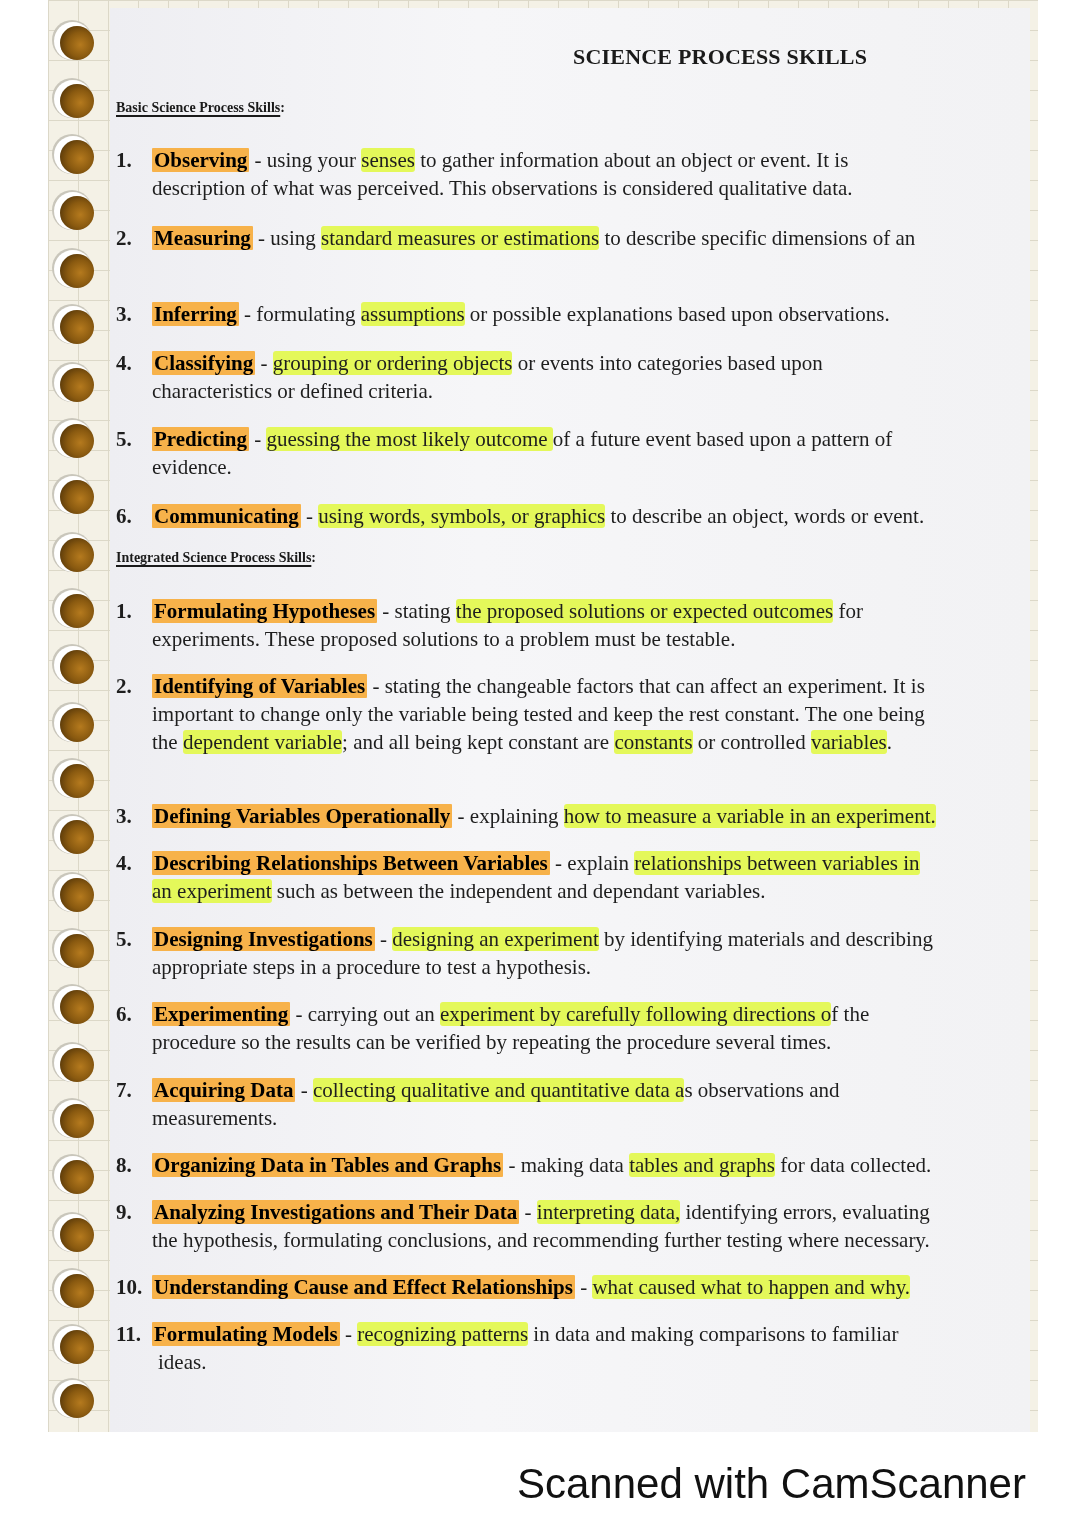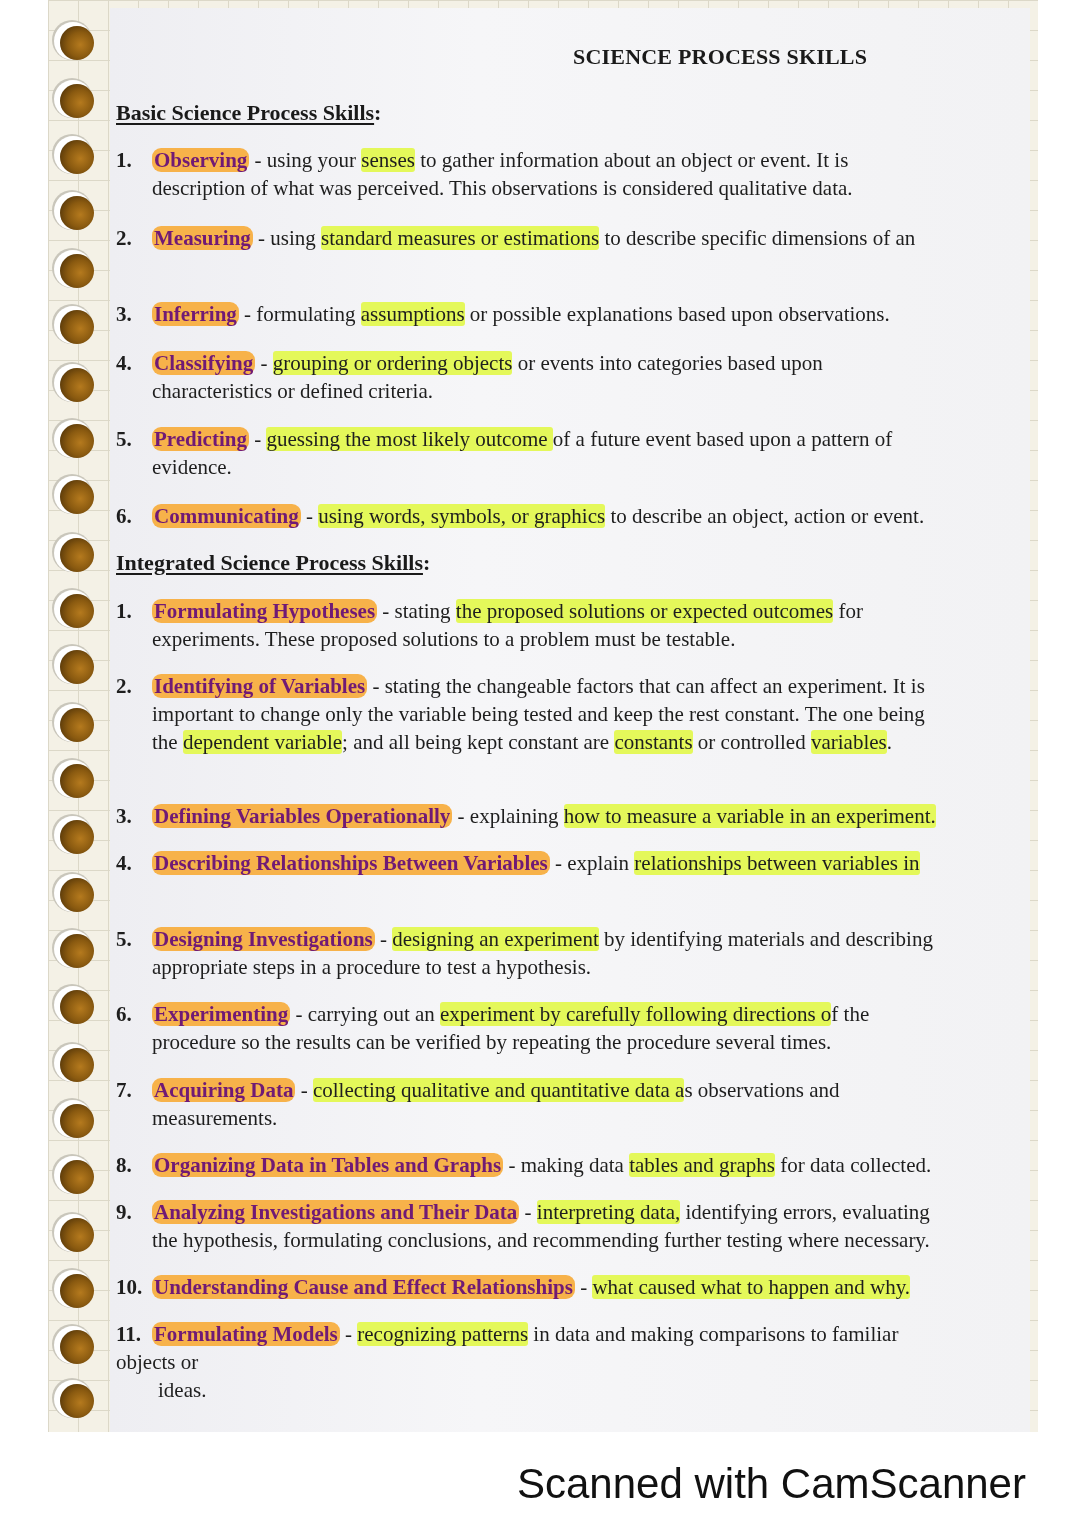--- a/index.html
+++ b/index.html
@@ -7,26 +7,26 @@
   .notebook{position:absolute;left:48px;top:0;width:990px;height:1432px;background:#f4f1e6;
     background-image:linear-gradient(#dcd8c8 1px,transparent 1px),linear-gradient(90deg,#dcd8c8 1px,transparent 1px);
     background-size:30px 30px;}
   .holes{position:absolute;left:50px;top:18px;width:60px;height:1400px;}
   .hole{position:absolute;left:10px;width:34px;height:34px;border-radius:50%;
     background:radial-gradient(circle at 60% 55%,#b57a1e 0%,#8a5a10 45%,#3a2406 100%);
     box-shadow:-4px -2px 0 2px #ffffff, -5px -3px 0 3px #c9c6bb;}
   .sheet{position:absolute;left:110px;top:8px;width:920px;height:1424px;background:#f3f3f5;
     background:linear-gradient(90deg,#eeeef2,#f6f6f8 40%,#f2f2f4);}
   .title{position:absolute;left:573px;top:44px;font-size:22px;font-weight:bold;color:#1a1a1a;letter-spacing:0.2px;}
-  .section{position:absolute;left:116px;font-size:22px;font-weight:bold;color:#1a1a1a;}
+  .section{position:absolute;left:116px;font-size:14px;font-weight:bold;color:#1a1a1a;}
   .section span.u{text-decoration:underline;text-decoration-thickness:2px;text-underline-offset:3px;}
   .item{position:absolute;left:116px;width:910px;font-size:21px;line-height:28px;color:#1e1e1e;}
   .item .num{display:inline-block;width:36px;font-weight:bold;}
   .item .rest{padding-left:36px;display:block;}
-  .term{font-weight:bold;background:#f7b24a;color:#701a75;padding:0 2px;border-radius:9px;}
+  .term{font-weight:bold;background:#f7b24a;color:#000000;padding:0 2px;border-radius:1px;}
   .hl{background:#e4f85a;border-radius:3px;}
   .ul{text-underline-offset:3px;}
   .watermark{position:absolute;left:517px;top:1460px;font-family:"Liberation Sans","DejaVu Sans",sans-serif;font-size:42px;color:#111;text-align:right;}
 </style>
 </head>
 <body>
 
 <div class="notebook"></div>
 
 <div class="holes">
@@ -80,21 +80,21 @@
   <span class="num">4.</span><span class="term">Classifying</span><span> - </span><span class="hl">grouping or ordering objects</span><span> or events into categories based upon</span>
   <span class="rest">characteristics or defined criteria.</span>
 </div>
 
 <div class="item" style="top:425px">
   <span class="num">5.</span><span class="term">Predicting</span><span> - </span><span class="hl">guessing the most likely outcome </span><span>of a future event based upon a pattern of</span>
   <span class="rest">evidence.</span>
 </div>
 
 <div class="item" style="top:502px">
-  <span class="num">6.</span><span class="term">Communicating</span><span> - </span><span class="hl">using words, symbols, or graphics</span><span> to describe an object, action or event.</span>
+  <span class="num">6.</span><span class="term">Communicating</span><span> - </span><span class="hl">using words, symbols, or graphics</span><span> to describe an object, words or event.</span>
 </div>
 
 <div class="section" style="top:550px"><span class="u">Integrated Science Process Skills</span><span>:</span></div>
 
 <div class="item" style="top:597px">
   <span class="num">1.</span><span class="term">Formulating Hypotheses</span><span> - stating </span><span class="hl">the proposed solutions or expected outcomes</span><span> for</span>
   <span class="rest">experiments.  These proposed solutions to a problem must be testable.</span>
 </div>
 
 <div class="item" style="top:672px">
@@ -102,20 +102,21 @@
   <span class="rest">important to change only the variable being tested and keep the rest constant.  The one being</span>
   <span class="rest"><span>the </span><span class="hl ul">dependent variable</span><span>; and all being kept constant are </span><span class="hl ul">constants</span><span> or controlled </span><span class="hl ul">variables</span><span>.</span></span>
 </div>
 
 <div class="item" style="top:802px">
   <span class="num">3.</span><span class="term">Defining Variables Operationally</span><span> - explaining </span><span class="hl">how to measure a variable in an experiment.</span>
 </div>
 
 <div class="item" style="top:849px">
   <span class="num">4.</span><span class="term">Describing Relationships Between Variables</span><span> - explain </span><span class="hl">relationships between variables in</span>
+  <span class="rest"><span class="hl">an experiment</span><span> such as between the independent and dependant variables.</span></span>
 </div>
 
 <div class="item" style="top:925px">
   <span class="num">5.</span><span class="term">Designing Investigations</span><span> - </span><span class="hl">designing an experiment</span><span> by identifying materials and describing</span>
   <span class="rest">appropriate steps in a procedure to test a hypothesis.</span>
 </div>
 
 <div class="item" style="top:1000px">
   <span class="num">6.</span><span class="term">Experimenting</span><span> - carrying out an </span><span class="hl">experiment by carefully following directions o</span><span>f the</span>
   <span class="rest">procedure so the results can be verified by repeating the procedure several times.</span>
@@ -134,17 +135,16 @@
   <span class="num">9.</span><span class="term">Analyzing Investigations and Their Data</span><span> - </span><span class="hl">interpreting data,</span><span> identifying errors, evaluating</span>
   <span class="rest">the hypothesis, formulating conclusions, and recommending further testing where necessary.</span>
 </div>
 
 <div class="item" style="top:1273px">
   <span class="num">10.</span><span class="term">Understanding Cause and Effect Relationships</span><span> - </span><span class="hl">what caused what to happen and why.</span>
 </div>
 
 <div class="item" style="top:1320px">
   <span class="num">11.</span><span class="term">Formulating Models</span><span> - </span><span class="hl">recognizing patterns</span><span> in data and making comparisons to familiar</span>
-  <span style="display:block">objects or</span>
   <span style="display:block;padding-left:42px">ideas.</span>
 </div>
 
 <div class="watermark">Scanned with CamScanner</div>
 
 </body></html>

